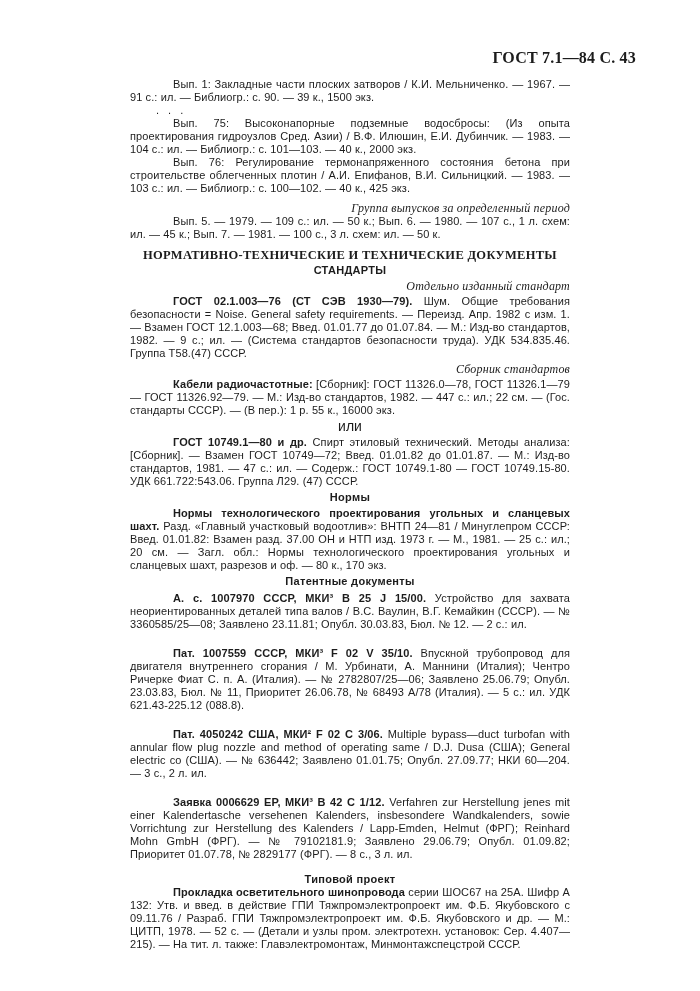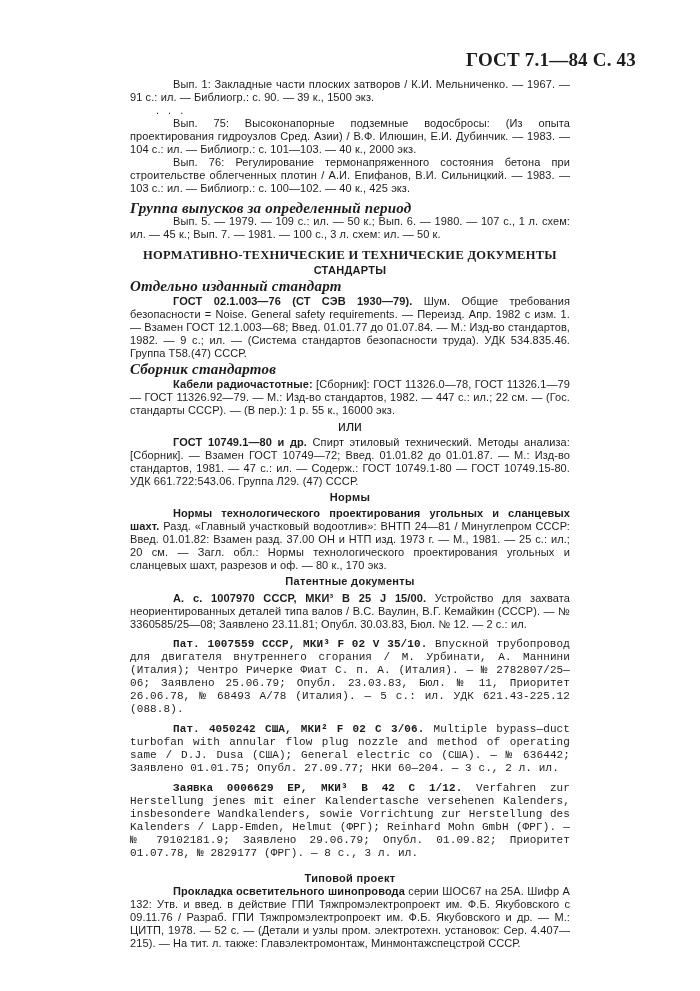--- a/index.html
+++ b/index.html
@@ -14,21 +14,21 @@
     color: #1c1c1c;
     overflow: hidden;
     margin: 0 auto;
   }
   .running-head {
     position: absolute;
     top: 49px;
     right: 64px;
     font-family: "Liberation Serif", "DejaVu Serif", serif;
     font-weight: bold;
-    font-size: 19px;
+    font-size: 16px;
     letter-spacing: 0.2px;
     white-space: nowrap;
   }
   .content {
     position: absolute;
     left: 130px;
     top: 78px;
     width: 440px;
   }
   p.entry {
@@ -38,31 +38,31 @@
     text-indent: 43px;
     letter-spacing: 0.1px;
   }
   p.entry .lead { font-weight: bold; }
   p.ellipsis {
     font-size: 11px;
     line-height: 13px;
     text-indent: 26px;
     letter-spacing: 3px;
   }
-  .gap-top { margin-top: 7px; font-family: Liberation Mono, monospace; }
+  .gap-top { margin-top: 16px; }
   .h-group {
     margin: 6px 0 0 0;
   }
   .h-italic {
     font-family: "Liberation Serif", "DejaVu Serif", serif;
     font-style: italic;
-    font-weight: bold;
-    font-size: 15px;
+    font-weight: normal;
+    font-size: 12px;
     line-height: 14px;
-    text-align: left;
+    text-align: right;
     letter-spacing: 0.2px;
   }
   .h-main {
     font-family: "Liberation Serif", "DejaVu Serif", serif;
     font-weight: bold;
     font-size: 12.5px;
     line-height: 15px;
     text-align: center;
     letter-spacing: 0.3px;
     margin: 7px 0 1px 0;

